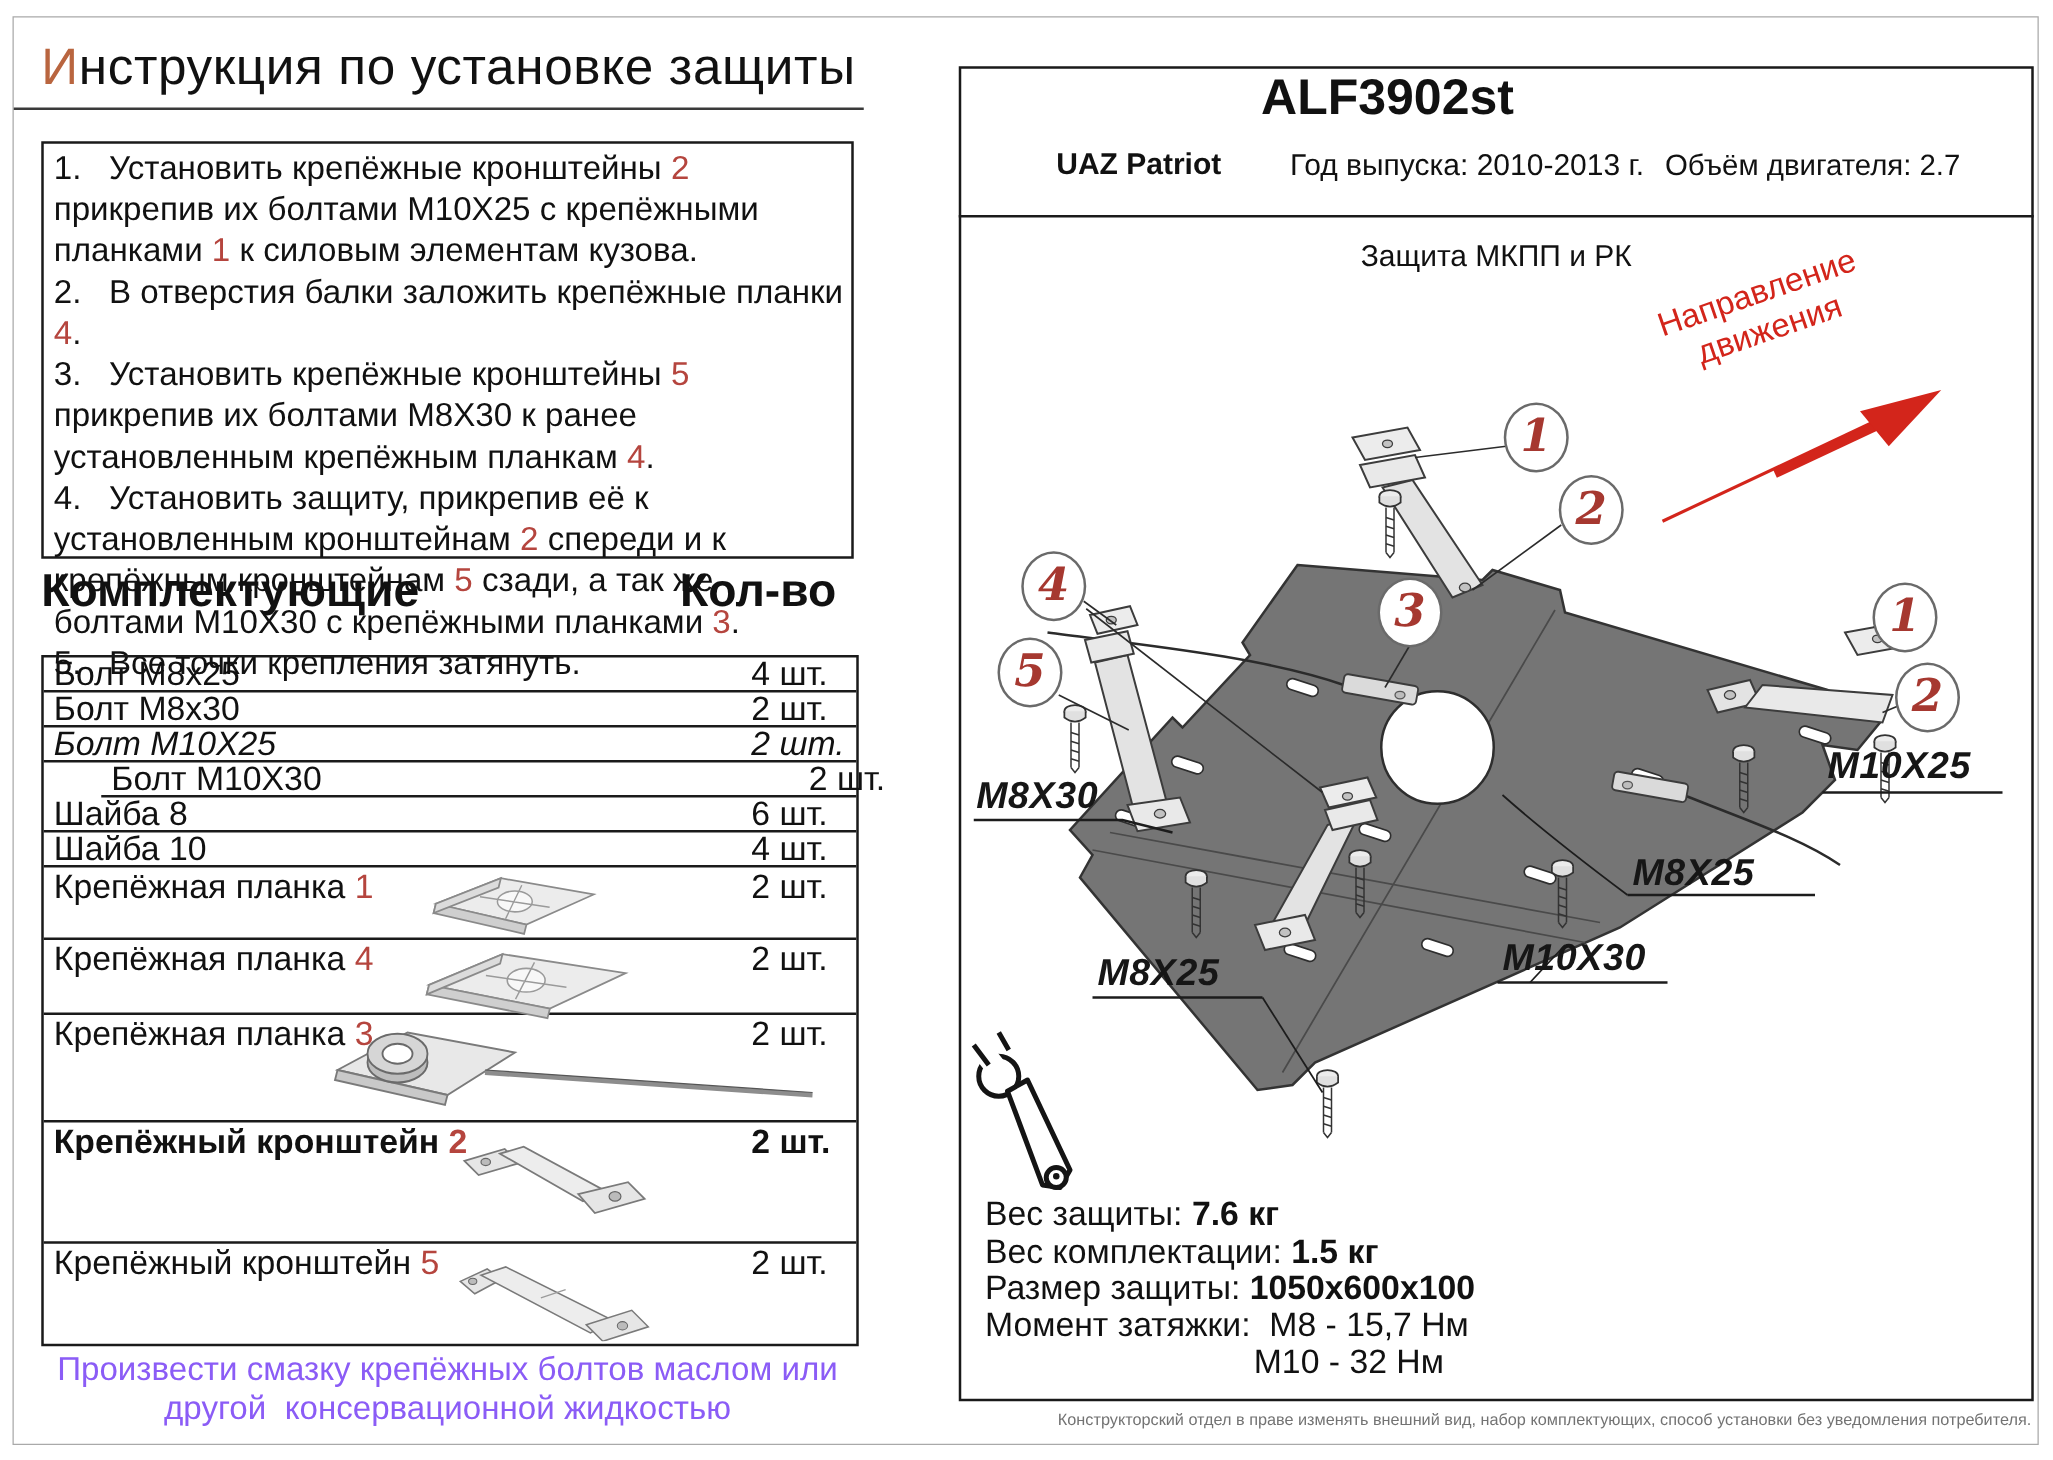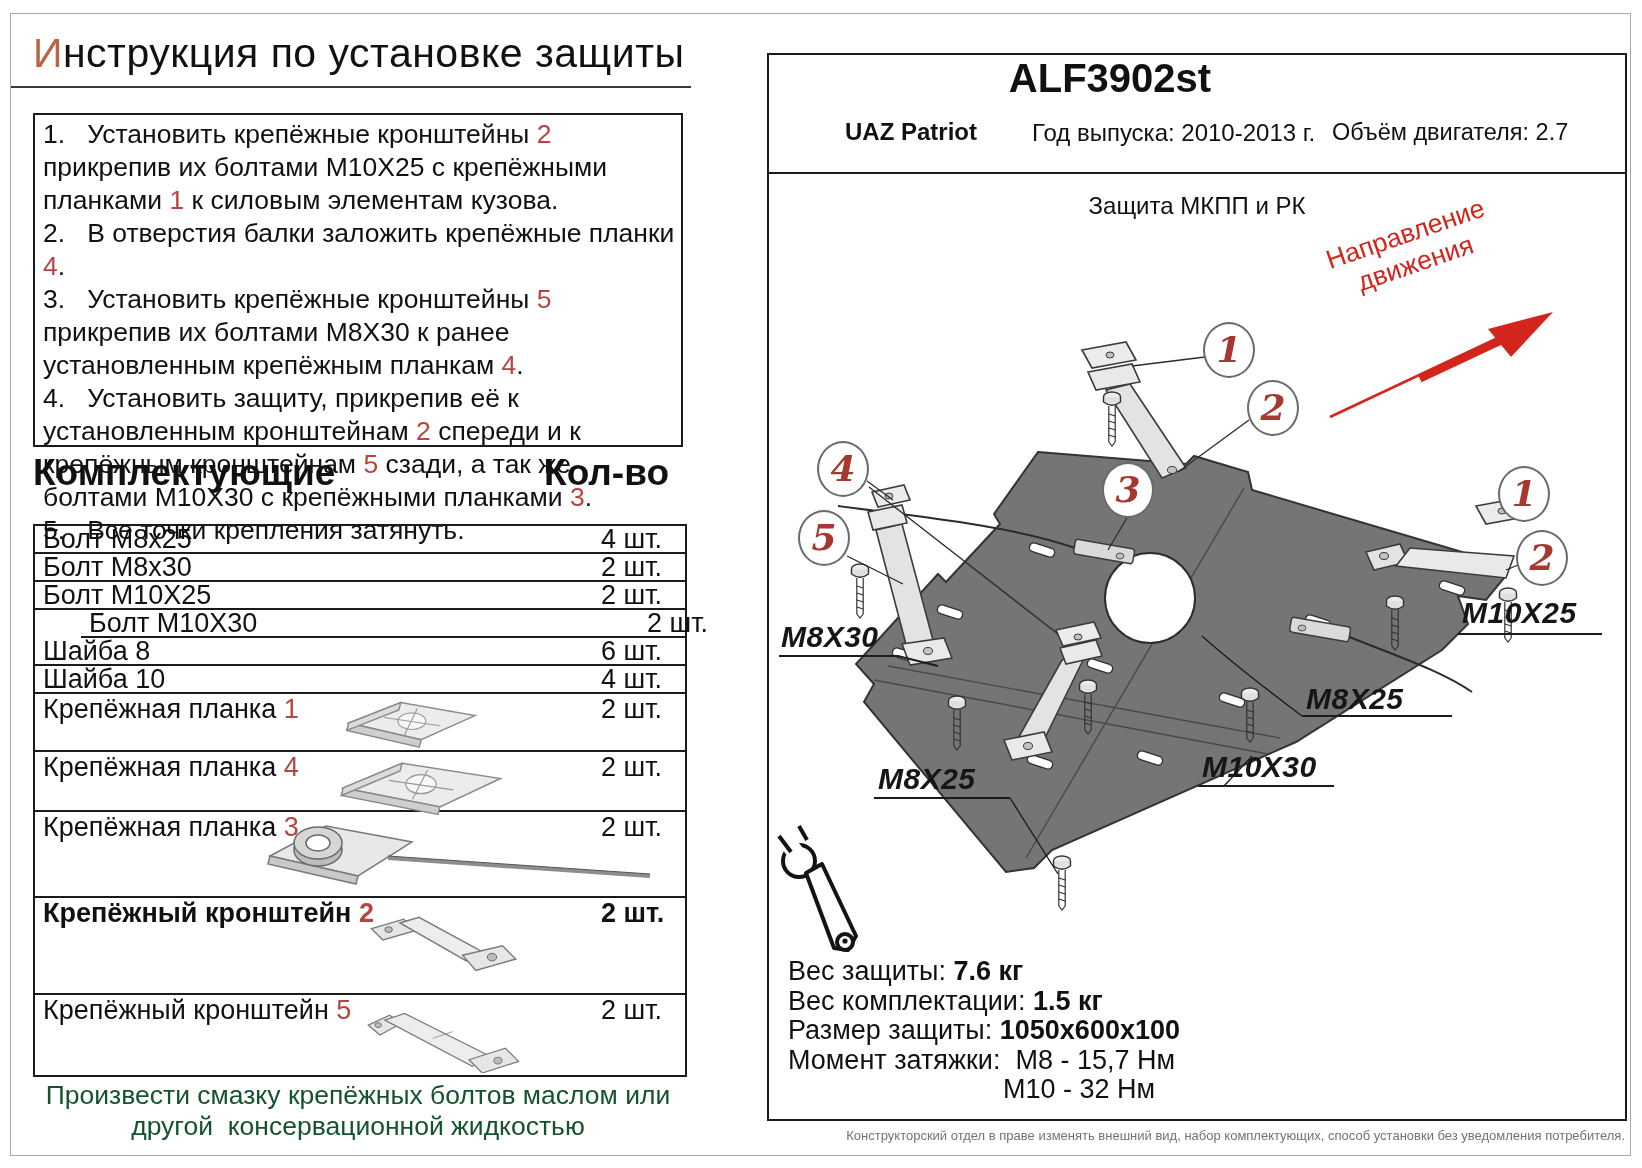--- a/index.html
+++ b/index.html
@@ -22,21 +22,21 @@
   #parts-head{left:33px;top:452px;width:650px;display:flex;justify-content:space-between;
     font-size:37px;font-weight:bold;box-sizing:border-box;padding-right:14px;}
   
   #parts-table{left:33px;top:524px;width:650px;border:2px solid #1a1a1a;}
   .prow{position:relative;border-bottom:2px solid #1a1a1a;box-sizing:border-box;}
   .prow:last-child{border-bottom:none;}
   .prow .nm{position:absolute;left:8px;top:0;font-size:27px;white-space:nowrap;}
   .prow .qty{position:absolute;left:566px;top:0;font-size:27px;white-space:nowrap;}
   .prow .pimg{position:absolute;}
   
-  .note-line{left:33px;width:650px;text-align:center;font-size:26.5px;color:#14532d;white-space:nowrap;}
+  .note-line{left:33px;width:650px;text-align:center;font-size:26.5px;color:#8b5cf6;white-space:nowrap;}
   
   #panel-box{left:767px;top:53px;width:860px;height:1068px;border:2px solid #1a1a1a;box-sizing:border-box;}
   #panel-divider{left:767px;top:172px;width:860px;height:0;border-top:2px solid #1a1a1a;}
   #alf-code{left:680px;top:56px;width:860px;text-align:center;font-size:40px;font-weight:bold;}
   #model-name{left:845px;top:118px;font-size:24px;font-weight:bold;}
   #year-text{left:1032px;top:119px;font-size:24px;}
   #engine-text{left:1332px;top:119px;font-size:23.5px;}
   #diagram-subtitle{left:767px;top:192px;width:860px;text-align:center;font-size:24px;}
   #diagram-svg{left:767px;top:174px;width:858px;height:778px;}
   
@@ -80,21 +80,21 @@
 </div>
 <div id="parts-table" class="abs">
     <div class="prow" style="height: 28px;">
       <div class="nm" style="line-height: 26px;"><span>Болт М8х25</span></div>
       <div class="qty" style="line-height: 26px;">4 шт.</div>
     </div>
     <div class="prow" style="height: 28px;">
       <div class="nm" style="line-height: 26px;"><span>Болт М8х30</span></div>
       <div class="qty" style="line-height: 26px;">2 шт.</div>
     </div>
-    <div class="prow" style="height: 28px;">
+    <div class="prow" style="height: 28px; font-style: italic;">
       <div class="nm" style="line-height: 26px;"><span>Болт М10Х25</span></div>
       <div class="qty" style="line-height: 26px;">2 шт.</div>
     </div>
     <div class="prow" style="height: 28px; margin-left: 46px;">
       <div class="nm" style="line-height: 26px;"><span>Болт М10Х30</span></div>
       <div class="qty" style="line-height: 26px;">2 шт.</div>
     </div>
     <div class="prow" style="height: 28px;">
       <div class="nm" style="line-height: 26px;"><span>Шайба 8</span></div>
       <div class="qty" style="line-height: 26px;">6 шт.</div>

